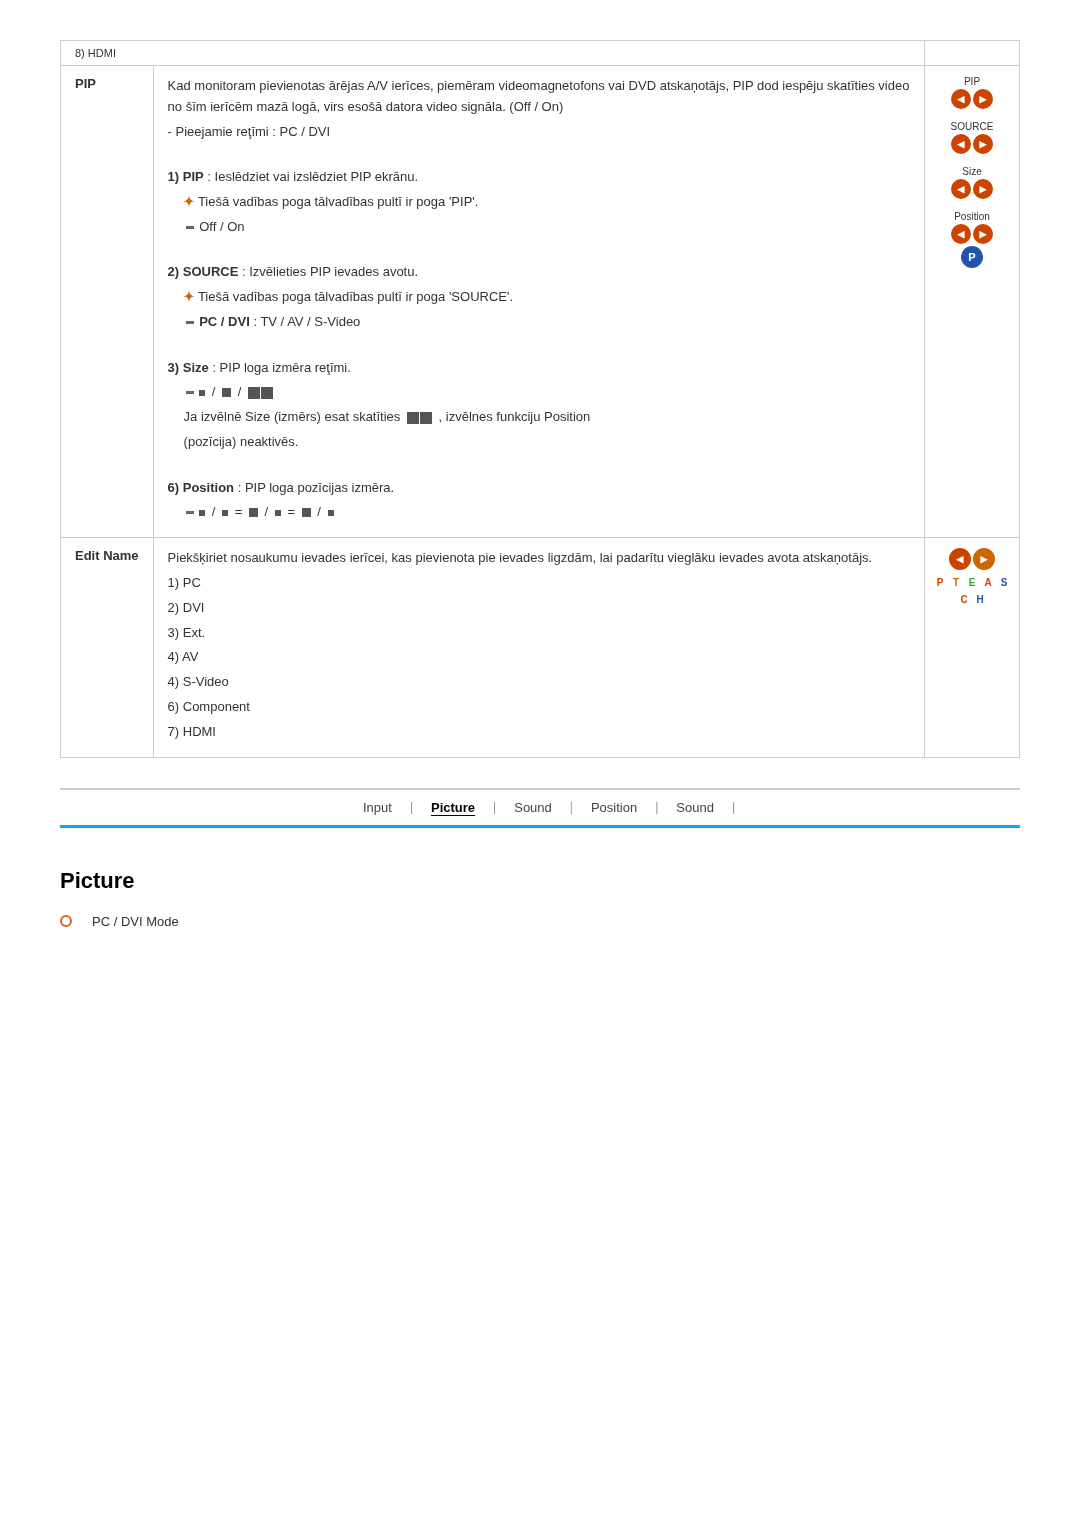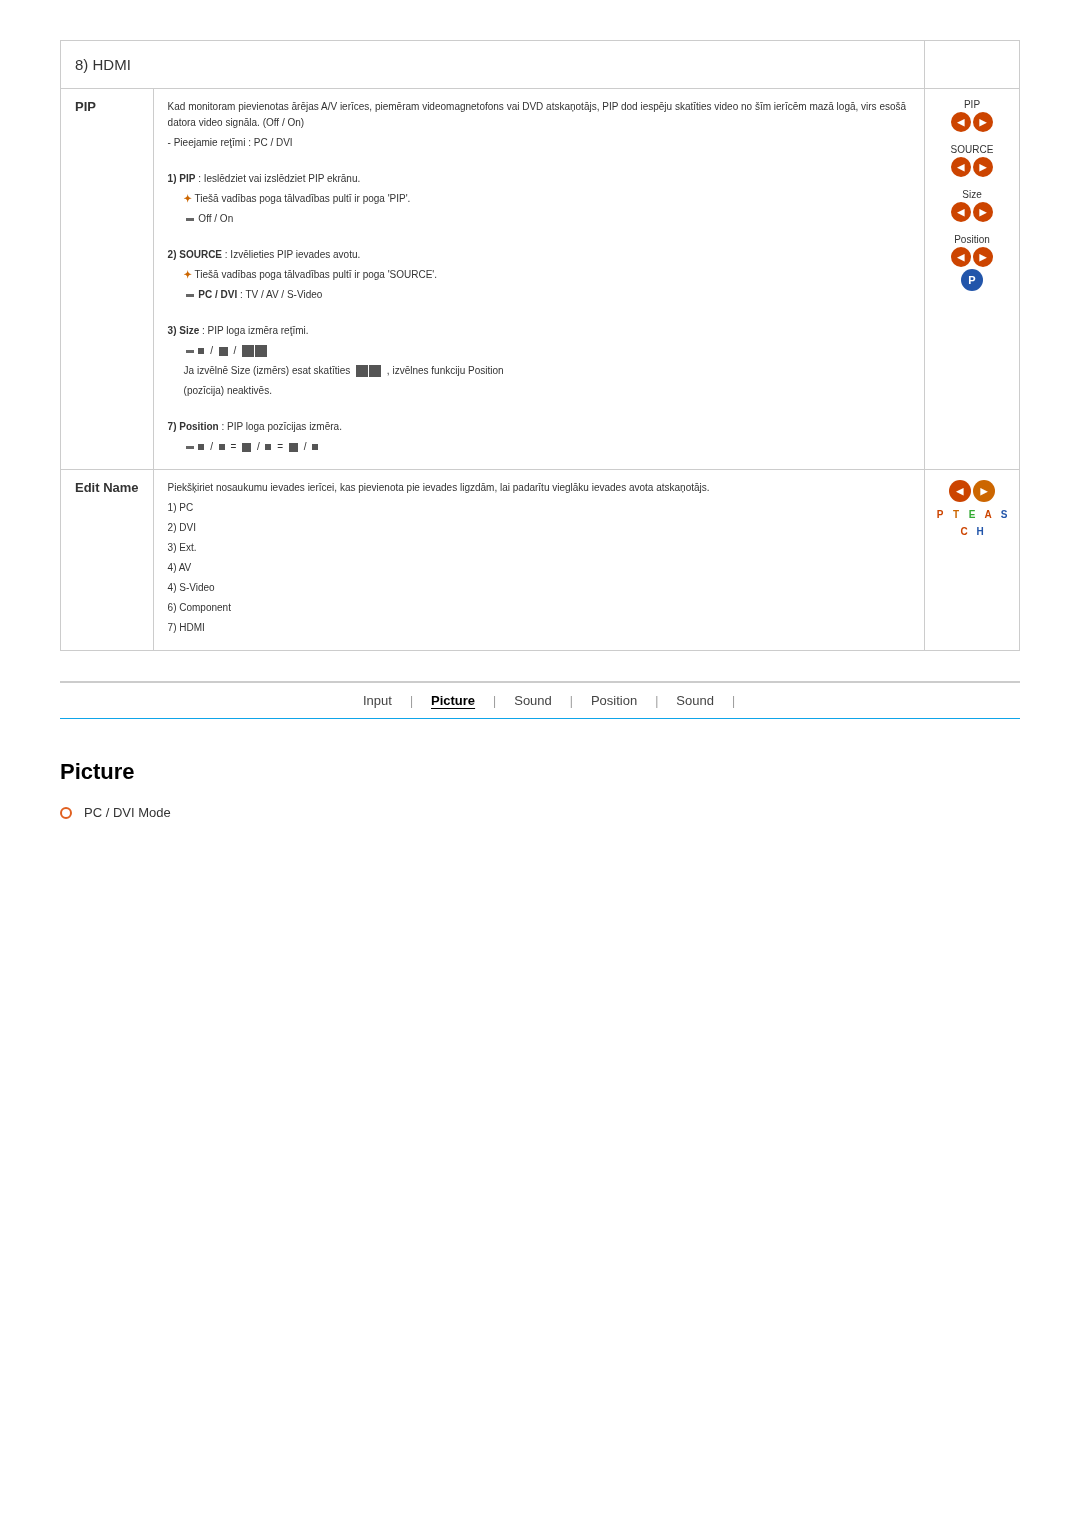--- a/index.html
+++ b/index.html
@@ -31,41 +31,41 @@
     }
 
     .main-table .label-cell {
       font-weight: bold;
       width: 90px;
       white-space: nowrap;
       font-size: 13px;
     }
 
     .main-table .content-cell {
-      font-size: 10px;
+      font-size: 13px;
       line-height: 1.6;
     }
 
     .main-table .icon-cell {
       width: 80px;
       vertical-align: top;
       padding: 10px 8px;
       text-align: center;
     }
 
     .hdmi-row td {
-      padding: 15px 14px;
-      font-size: 15px;
+      padding: 6px 14px;
+      font-size: 11px;
       font-weight: normal;
     }
 
     
     .nav-bar {
       border-top: 2px solid #ccc;
-      border-bottom: 1px solid #0ea5e9;
+      border-bottom: 3px solid #0ea5e9;
       padding: 10px 0;
       margin-bottom: 40px;
       display: flex;
       justify-content: center;
       align-items: flex-end;
     }
 
     .nav-bar .nav-items {
       display: flex;
       align-items: center;
@@ -99,21 +99,21 @@
     .picture-title {
       font-size: 22px;
       font-weight: bold;
       margin-bottom: 20px;
       color: #000;
     }
 
     .section-item {
       display: flex;
       align-items: center;
-      gap: 12px;
+      gap: 20px;
       font-size: 13px;
       color: #333;
     }
 
     .bullet-circle {
       width: 12px;
       height: 12px;
       border-radius: 50%;
       border: 2px solid #e06020;
       background: #fff;
@@ -300,21 +300,21 @@
           <span>Ja izvēlnē Size (izmērs) esat skatīties</span>
           <span class="size-boxes" style="margin:0 3px;">
             <span class="size-box lg"></span>
             <span class="size-box lg"></span>
           </span>
           <span>, izvēlnes funkciju Position</span>
         </p>
         <p class="indent">(pozīcija) neaktivēs.</p>
         <br>
         <p>
-          <strong><span>7) Position</span></strong>
+          <strong><span>6) Position</span></strong>
           <span>: PIP loga pozīcijas izmēra.</span>
         </p>
         <p class="indent">
           <span class="dash-indicator"></span>
           <span class="size-boxes">
             <span class="size-box sm"></span>
           </span>
           <span style="margin:0 3px;">/</span>
           <span class="size-boxes">
             <span class="size-box sm"></span>

